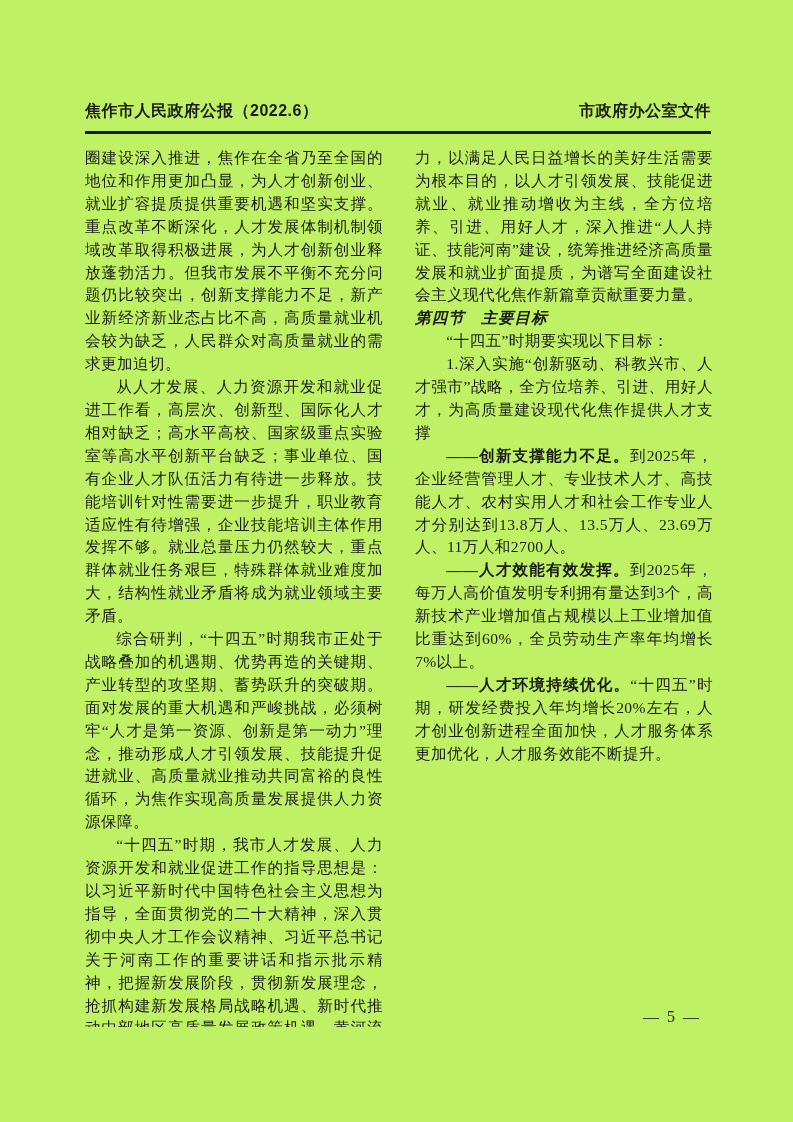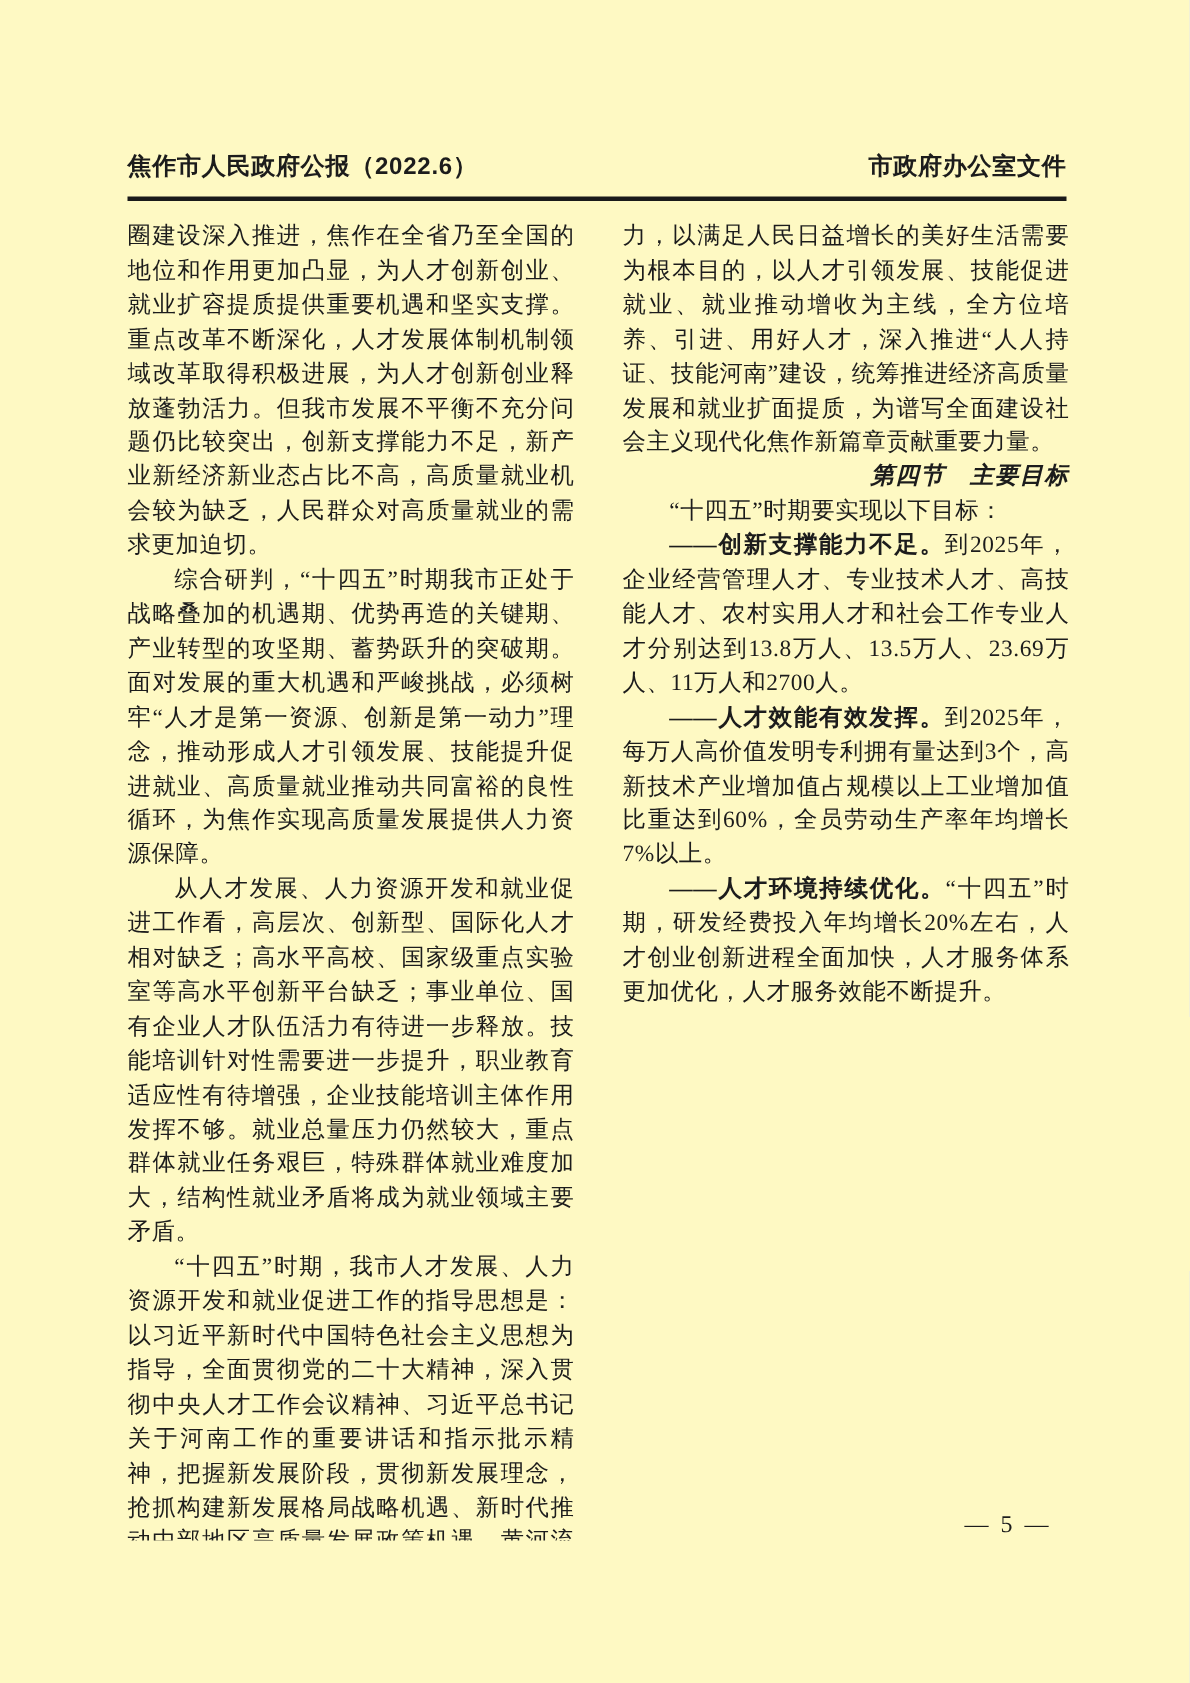--- a/index.html
+++ b/index.html
@@ -1,20 +1,20 @@
 <!DOCTYPE html>
 <html lang="zh"><head>
 <meta charset="utf-8">
 <style>
   html,body { margin:0; padding:0; background:#e8e8e8; }
   .page {
     position:relative;
     width:793px; height:1122px;
     margin:0 auto;
-    background:#fef9c3;
+    background:#bef264;
     font-family:"Liberation Serif","DejaVu Serif",serif;
     color:#1c1c1c;
     overflow:hidden;
   }
   .header {
     position:absolute;
     left:85px; top:101px;
     width:626px;
     display:flex;
     justify-content:space-between;
@@ -40,21 +40,21 @@
     line-height:22.9px;
     text-align:justify;
     text-indent:2em;
     letter-spacing:0.4px;
   }
   .no-indent { text-indent:0; }
   .heading {
     margin:0;
     font-size:15.6px;
     line-height:22.9px;
-    text-align:right;
+    text-align:left;
     font-weight:bold;
     font-style:italic;
     text-indent:0;
     letter-spacing:1px;
   }
   .lead { font-weight:bold; }
   .page-number {
     position:absolute;
     top:1008px;
     right:92px;
@@ -68,28 +68,29 @@
 <div class="page">
 
   <div class="header">
     <span>焦作市人民政府公报（2022.6）</span>
     <span>市政府办公室文件</span>
   </div>
 
   <div class="columns">
     <div class="column">
         <p class="para no-indent">圈建设深入推进，焦作在全省乃至全国的地位和作用更加凸显，为人才创新创业、就业扩容提质提供重要机遇和坚实支撑。重点改革不断深化，人才发展体制机制领域改革取得积极进展，为人才创新创业释放蓬勃活力。但我市发展不平衡不充分问题仍比较突出，创新支撑能力不足，新产业新经济新业态占比不高，高质量就业机会较为缺乏，人民群众对高质量就业的需求更加迫切。</p>
+        <p class="para">从人才发展、人力资源开发和就业促进工作看，高层次、创新型、国际化人才相对缺乏；高水平高校、国家级重点实验室等高水平创新平台缺乏；事业单位、国有企业人才队伍活力有待进一步释放。技能培训针对性需要进一步提升，职业教育适应性有待增强，企业技能培训主体作用发挥不够。就业总量压力仍然较大，重点群体就业任务艰巨，特殊群体就业难度加大，结构性就业矛盾将成为就业领域主要矛盾。</p>
         <p class="para">综合研判，“十四五”时期我市正处于战略叠加的机遇期、优势再造的关键期、产业转型的攻坚期、蓄势跃升的突破期。面对发展的重大机遇和严峻挑战，必须树牢“人才是第一资源、创新是第一动力”理念，推动形成人才引领发展、技能提升促进就业、高质量就业推动共同富裕的良性循环，为焦作实现高质量发展提供人力资源保障。</p>
-        <p class="para">从人才发展、人力资源开发和就业促进工作看，高层次、创新型、国际化人才相对缺乏；高水平高校、国家级重点实验室等高水平创新平台缺乏；事业单位、国有企业人才队伍活力有待进一步释放。技能培训针对性需要进一步提升，职业教育适应性有待增强，企业技能培训主体作用发挥不够。就业总量压力仍然较大，重点群体就业任务艰巨，特殊群体就业难度加大，结构性就业矛盾将成为就业领域主要矛盾。</p>
         <p class="para">“十四五”时期，我市人才发展、人力资源开发和就业促进工作的指导思想是：以习近平新时代中国特色社会主义思想为指导，全面贯彻党的二十大精神，深入贯彻中央人才工作会议精神、习近平总书记关于河南工作的重要讲话和指示批示精神，把握新发展阶段，贯彻新发展理念，抢抓构建新发展格局战略机遇、新时代推动中部地区高质量发展政策机遇、黄河流域生态保护和高质量发展历史机遇，以推动高质量发展为主题，以改革创新为根本动</p>
       </div>
     <div class="column">
         <p class="para no-indent">力，以满足人民日益增长的美好生活需要为根本目的，以人才引领发展、技能促进就业、就业推动增收为主线，全方位培养、引进、用好人才，深入推进“人人持证、技能河南”建设，统筹推进经济高质量发展和就业扩面提质，为谱写全面建设社会主义现代化焦作新篇章贡献重要力量。</p>
         <p class="heading">第四节　主要目标</p>
         <p class="para">“十四五”时期要实现以下目标：</p>
+        <p class="para">1.深入实施“创新驱动、科教兴市、人才强市”战略，全方位培养、引进、用好人才，为高质量建设现代化焦作提供人才支撑</p>
         <p class="para"><span class="lead">——创新支撑能力不足。</span>到2025年，企业经营管理人才、专业技术人才、高技能人才、农村实用人才和社会工作专业人才分别达到13.8万人、13.5万人、23.69万人、11万人和2700人。</p>
         <p class="para"><span class="lead">——人才效能有效发挥。</span>到2025年，每万人高价值发明专利拥有量达到3个，高新技术产业增加值占规模以上工业增加值比重达到60%，全员劳动生产率年均增长7%以上。</p>
         <p class="para"><span class="lead">——人才环境持续优化。</span>“十四五”时期，研发经费投入年均增长20%左右，人才创业创新进程全面加快，人才服务体系更加优化，人才服务效能不断提升。</p>
       </div>
   </div>
 
   <div class="page-number">— 5 —</div>
 
 </div>
 

